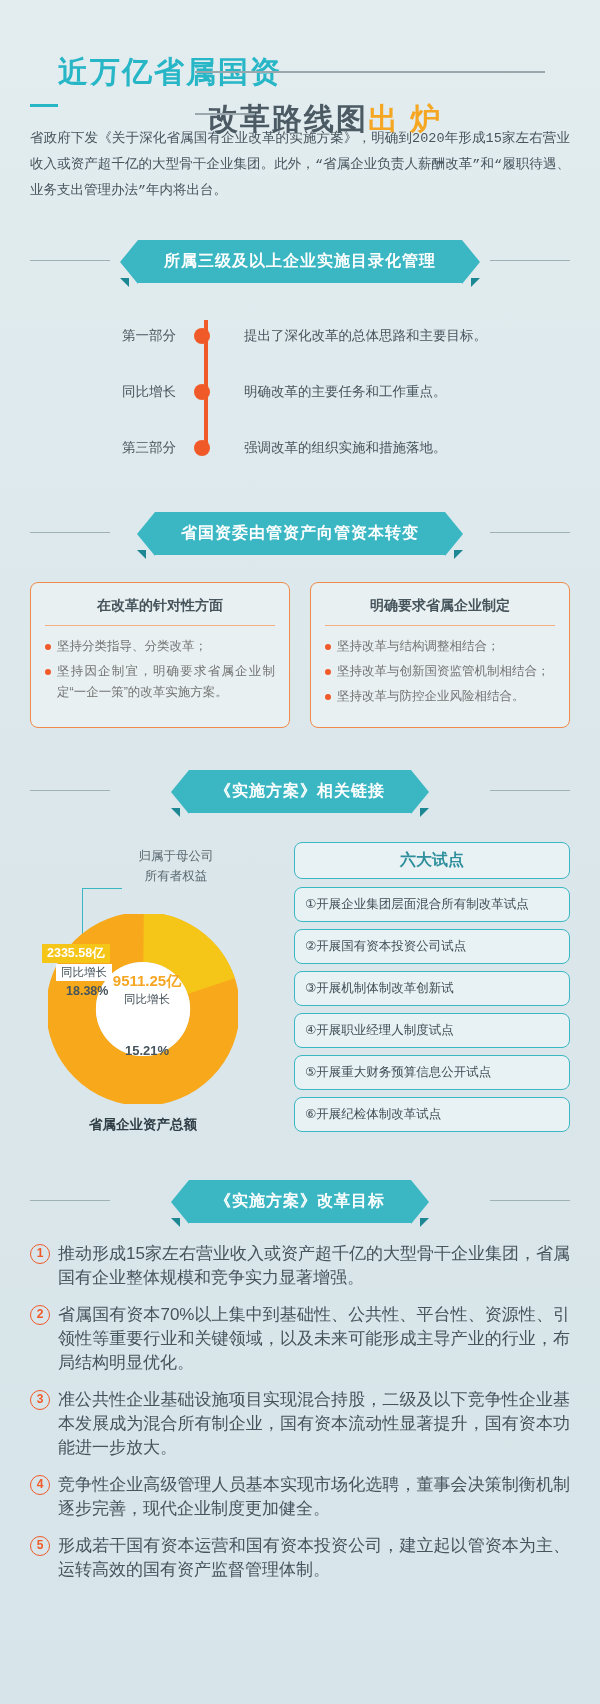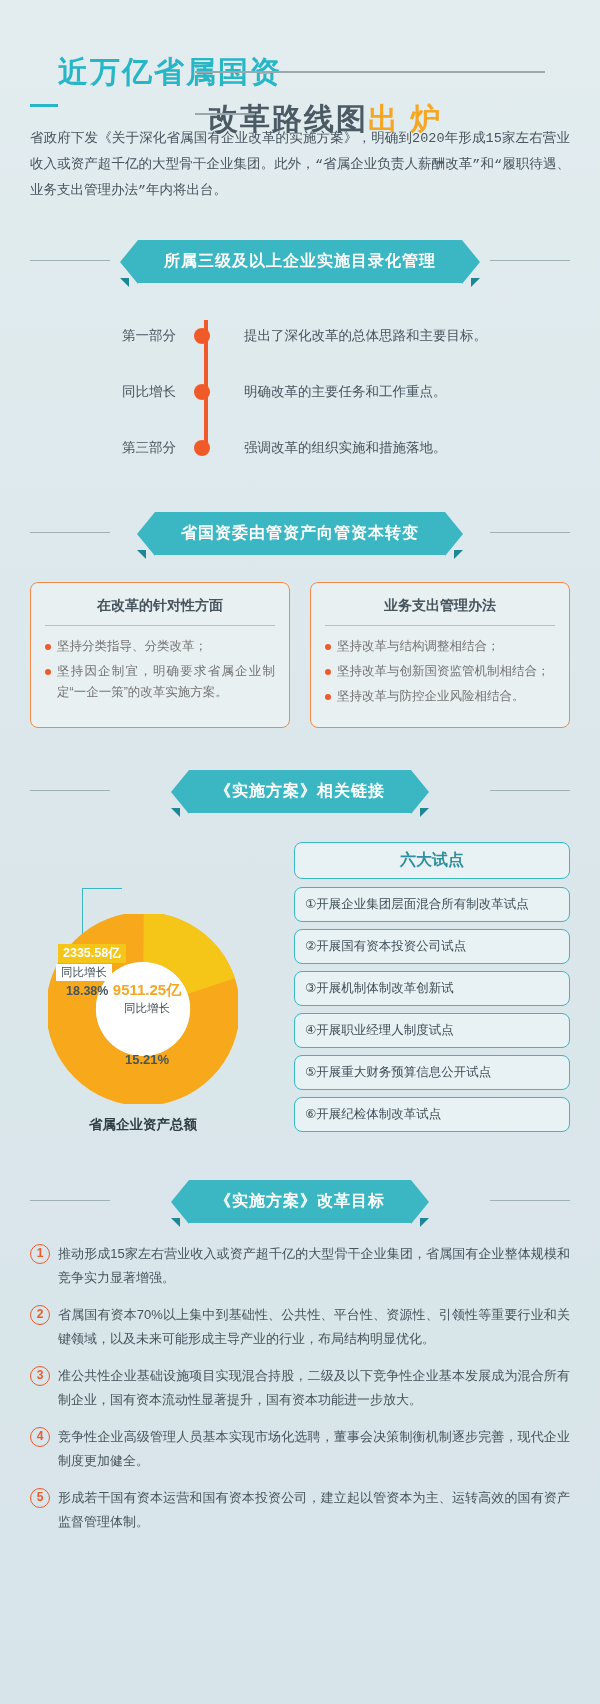--- a/index.html
+++ b/index.html
@@ -224,21 +224,21 @@
     width: 40px; height: 1px;
     background: #3bb7c4;
   }
   .donut-holder {
     position: absolute;
     left: 18px; top: 76px;
     width: 190px; height: 190px;
   }
   .lbl-yellow {
     position: absolute;
-    left: 28px; top: 106px;
+    left: 12px; top: 106px;
     background: #f5c518;
     color: #ffffff;
     font-size: 12.5px;
     font-weight: bold;
     padding: 1px 5px;
     white-space: nowrap;
   }
   .lbl-yellow-sub {
     position: absolute;
     left: 26px; top: 126px;
@@ -250,21 +250,21 @@
   }
   .lbl-yellow-pct {
     position: absolute;
     left: 36px; top: 146px;
     font-size: 12.5px;
     font-weight: bold;
     color: #46545c;
   }
   .donut-center {
     position: absolute;
-    left: 62px; top: 143px;
+    left: 62px; top: 134px;
     width: 110px;
     text-align: center;
   }
   .donut-center .big {
     color: #f5a623;
     font-size: 15px;
     font-weight: bold;
   }
   .donut-center .sml { font-size: 11.5px; color: #46545c; line-height: 17px; }
   .donut-center .pct { font-size: 13px; font-weight: bold; color: #46545c; margin-top: 35px; }
@@ -313,21 +313,21 @@
     border-radius: 50%;
     color: #f05a28;
     font-size: 12px;
     font-weight: bold;
     line-height: 17px;
     text-align: center;
     margin-right: 8px;
     margin-top: 2px;
   }
   .goal-text {
-    font-size: 13px;
+    font-size: 17px;
     line-height: 24px;
     color: #46545c;
     text-align: justify;
   }
 </style>
 </head>
 <body>
 
 <div class="page">
 
@@ -378,40 +378,44 @@
 
   <div class="two-boxes">
     <div class="obox">
       <div class="obox-title">在改革的针对性方面</div>
       <ul>
         <li>坚持分类指导、分类改革；</li>
         <li>坚持因企制宜，明确要求省属企业制定“一企一策”的改革实施方案。</li>
       </ul>
     </div>
     <div class="obox">
-      <div class="obox-title">业务支出管理办法</div>
+      <div class="obox-title">明确要求省属企业制定</div>
       <ul>
         <li>坚持改革与结构调整相结合；</li>
         <li>坚持改革与创新国资监管机制相结合；</li>
         <li>坚持改革与防控企业风险相结合。</li>
       </ul>
     </div>
   </div>
 
   <div class="ribbon-wrap" style="margin-top:40px;">
     <div class="ribbon">
       <span class="ribbon-tail-l"></span>
       <span class="ribbon-tail-r"></span>
       <span>《实施方案》相关链接</span>
     </div>
   </div>
 
   <div class="chart-section">
 
     <div class="donut-col" style="height:310px;">
+      <div class="callout">
+        <span>归属于母公司</span><br>
+        <span>所有者权益</span>
+      </div>
       <div class="callout-line-h"></div>
       <div class="callout-line-v"></div>
 
       <div class="donut-holder">
         <svg width="190" height="190" viewBox="0 0 42 42">
           <circle cx="21" cy="21" r="15.91549" fill="transparent" stroke="#f7a81b" stroke-width="11"></circle>
           <circle cx="21" cy="21" r="15.91549" fill="transparent" stroke="#f5c518" stroke-width="11" stroke-dasharray="19.7 80.3" stroke-dashoffset="25"></circle>
           <circle cx="21" cy="21" r="10.4" fill="#ffffff"></circle>
         </svg>
       </div>

